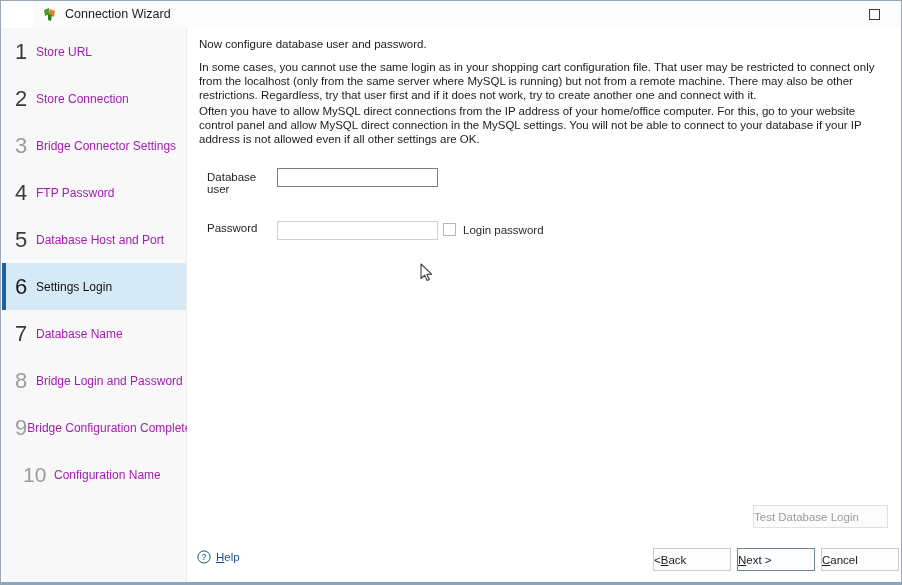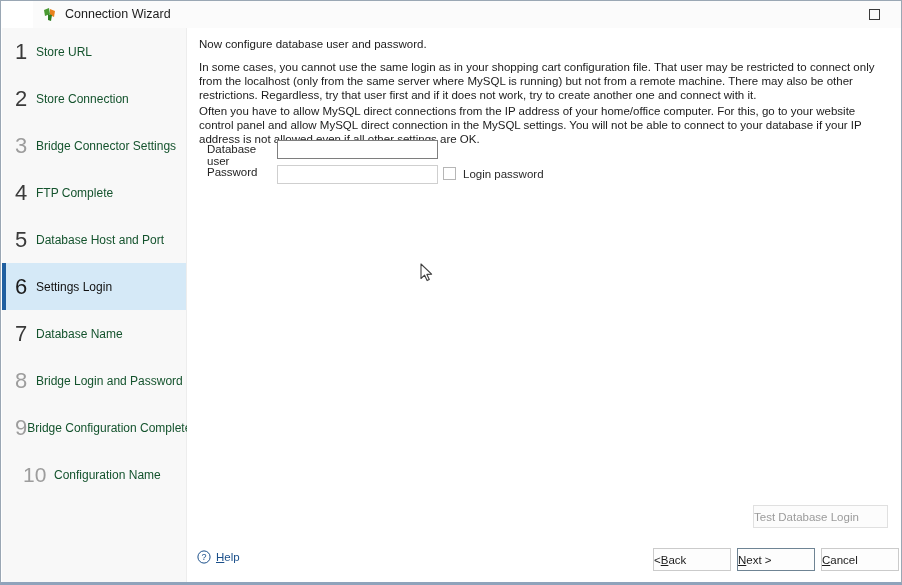--- a/index.html
+++ b/index.html
@@ -91,21 +91,21 @@
     box-sizing: border-box;
     font-size: 22px;
     font-weight: 300;
     color: #3a3a3a;
     line-height: 1;
     font-family: "Liberation Sans", sans-serif;
   }
   .step.dim .num { color: #9d9d9d; }
   .step .lbl {
     font-size: 12px;
-    color: #14532d;
+    color: #a21caf;
     white-space: nowrap;
   }
   .step.sel {
     background: #d5e9f7;
   }
   .step.sel::before {
     content: "";
     position: absolute;
     left: 0; top: 0;
     width: 4px; height: 47px;
@@ -129,21 +129,21 @@
     font-size: 11.5px;
     line-height: 14.2px;
     text-align: left;
   }
   #para-intro { left: 12px; top: 9px; width: 690px; }
   #para-1     { left: 12px; top: 32px; width: 686px; }
   #para-2     { left: 12px; top: 76px; width: 686px; }
 
   
   #form { position: absolute; left: 0; top: 112px; width: 714px; }
-  .frow { position: relative; height: 21px; }
+  .frow { position: relative; height: 21px; margin-top: 28px; }
   .flabel {
     position: absolute;
     left: 20px;
     top: 3px;
     width: 70px;
     font-size: 11.5px;
     color: #242424;
   }
   .ftext {
     position: absolute;
@@ -268,21 +268,21 @@
       <div class="lbl">Store Connection</div>
     </div>
 
     <div class="step dim" style="top:94px;">
       <div class="num">3</div>
       <div class="lbl">Bridge Connector Settings</div>
     </div>
 
     <div class="step" style="top:141px;">
       <div class="num">4</div>
-      <div class="lbl">FTP Complete</div>
+      <div class="lbl">FTP Password</div>
     </div>
 
     <div class="step" style="top:188px;">
       <div class="num">5</div>
       <div class="lbl">Database Host and Port</div>
     </div>
 
     <div class="step sel" style="top:235px;">
       <div class="num">6</div>
       <div class="lbl">Settings Login</div>

